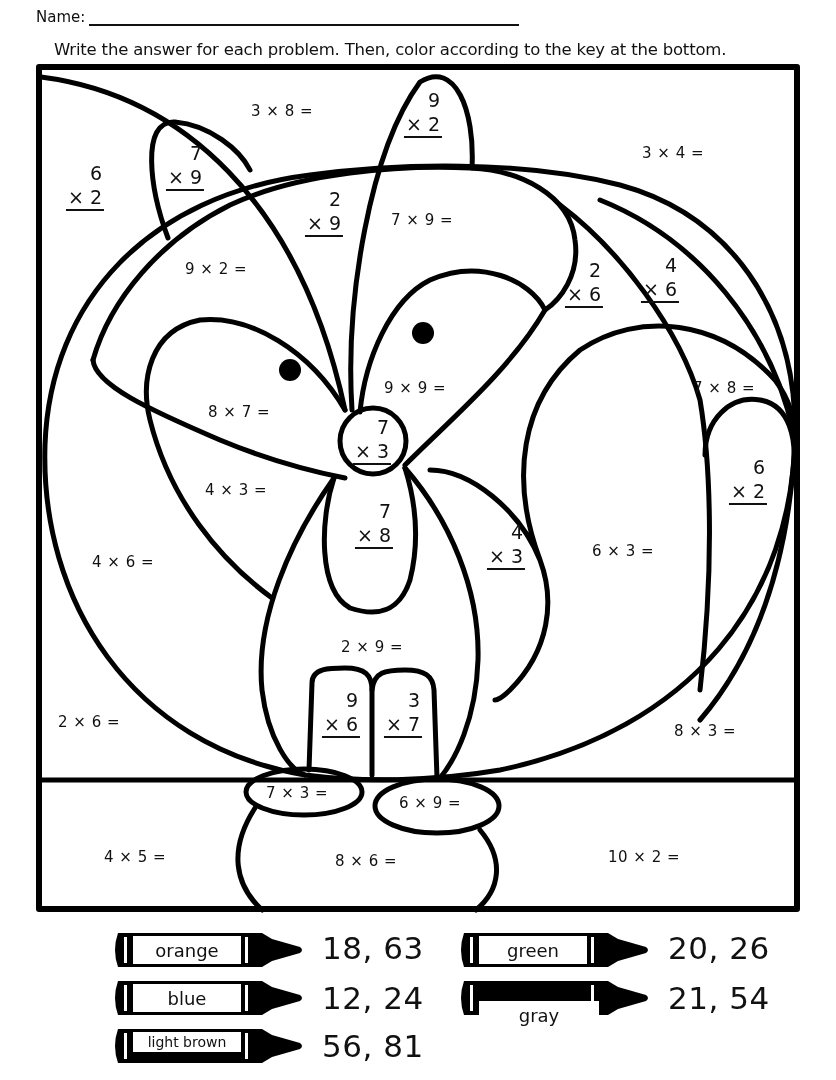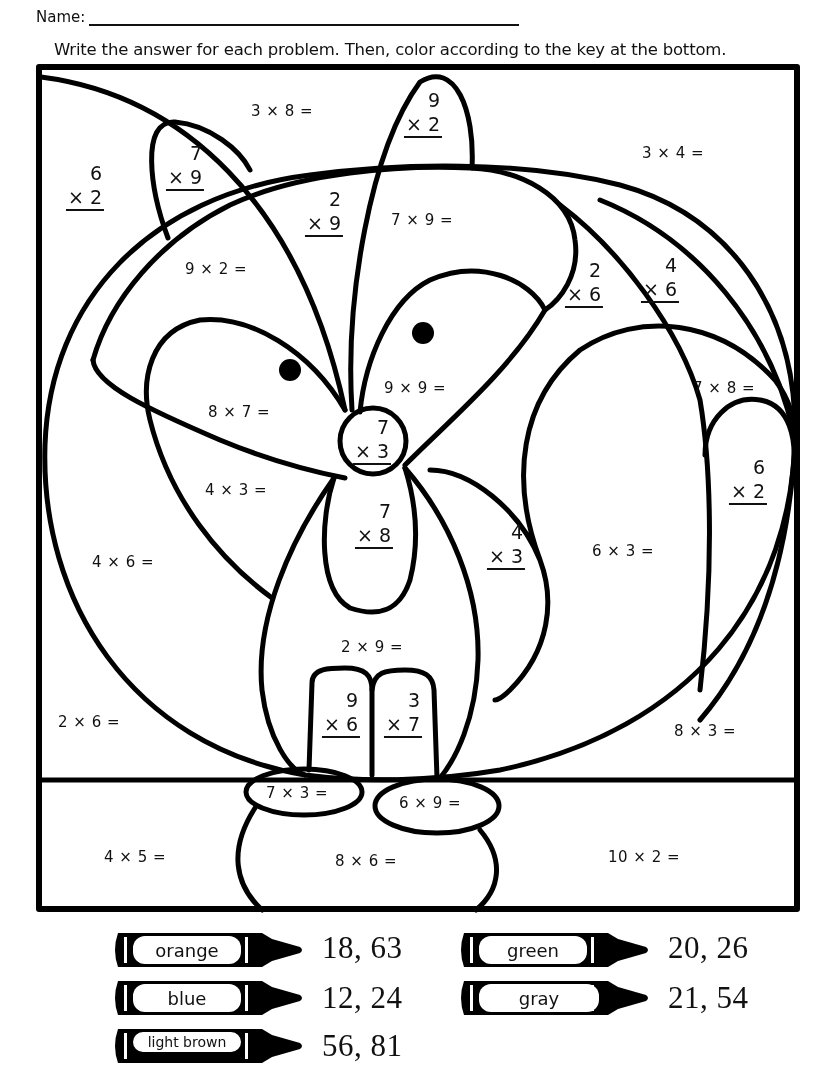--- a/index.html
+++ b/index.html
@@ -8,23 +8,23 @@
   .name-row { position:absolute; left:36px; top:8px; font-size:15px; display:flex; align-items:flex-end; }
   .name-line { display:inline-block; width:430px; border-bottom:2px solid #111; height:16px; margin-left:4px; }
   .instructions { position:absolute; left:38px; top:40px; font-size:16.5px; white-space:nowrap; letter-spacing:-0.2px;margin-left:16px; }
   svg.art { position:absolute; left:0; top:0; }
   .prob { position:absolute; font-size:15px; white-space:nowrap; transform:translate(-50%,-50%); letter-spacing:0.5px; }
   .vprob { position:absolute; font-size:19px; text-align:right; line-height:24px; transform:translate(-50%,-50%); }
   .vprob .top { display:block; padding-right:2px; }
   .vprob .bot { display:block; border-bottom:2px solid #111; padding:0 2px 0 2px; }
   .key { position:absolute; left:0; top:0; }
   .crayon { position:absolute; width:190px; height:38px; }
-  .crayon-label { position:absolute; background:#fff; border-radius:12px; font-size:18px;
+  .crayon-label { position:absolute; background:#fff; border-radius:0; font-size:18px;
                   display:flex; align-items:center; justify-content:center; white-space:nowrap; }
-  .crayon-values { position:absolute; font-size:31px; white-space:nowrap; letter-spacing:0.5px;font-family:Liberation Serif, serif; }
+  .crayon-values { position:absolute; font-size:31px; white-space:nowrap; letter-spacing:0.5px; }
 </style>
 </head>
 <body>
 
 <div class="name-row">
   <span>Name:</span>
   <span class="name-line"></span>
 </div>
 <div class="instructions">Write the answer for each problem. Then, color according to the key at the bottom.</div>
 
@@ -188,16 +188,16 @@
     <div class="crayon-label" style="left:21px;top:5px;width:108px;height:28px">green</div>
   </div>
   <div class="crayon-values" style="left:668px;top:930px">20, 26</div>
 
   <div class="crayon" style="left:458px;top:979px">
     <svg width="190" height="38" viewBox="0 0 190 38">
       <path d="M6,2 L150,2 L160,8 L188,16 Q192,19 188,22 L160,30 L150,36 L6,36 Q0,19 6,2 Z" fill="#000"></path>
       <rect x="12" y="6" width="3" height="26" fill="#fff"></rect>
       <rect x="133" y="6" width="3" height="26" fill="#fff"></rect>
     </svg>
-    <div class="crayon-label" style="left:21px;top:5px;width:120px;height:28px">gray</div>
+    <div class="crayon-label" style="left:21px;top:22px;width:120px;height:28px">gray</div>
   </div>
   <div class="crayon-values" style="left:668px;top:980px">21, 54</div>
 </div>
 
 </body></html>

